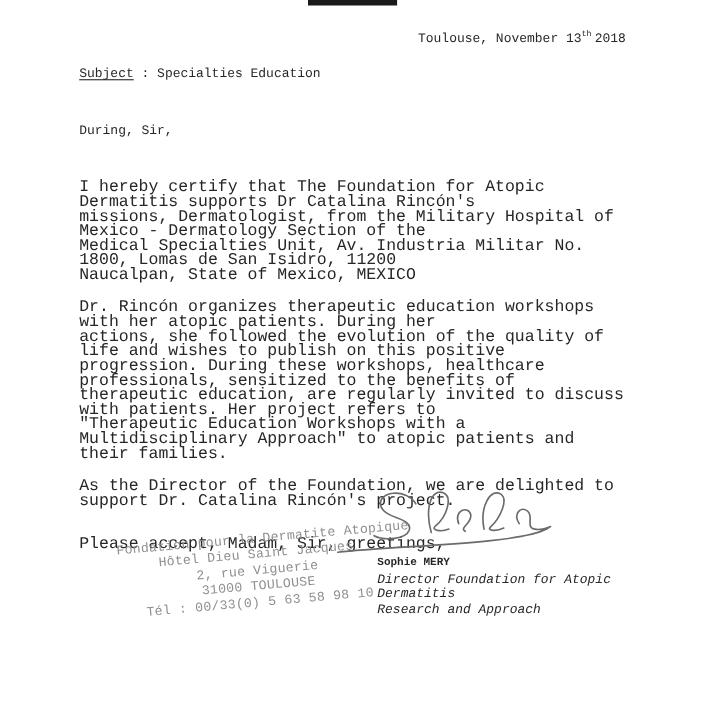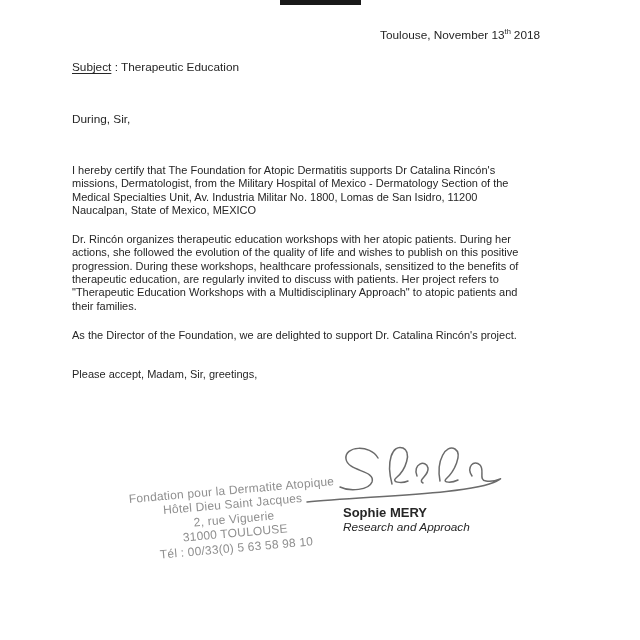--- a/index.html
+++ b/index.html
@@ -5,21 +5,21 @@
   html, body {
     margin: 0;
     padding: 0;
     background: #ffffff;
   }
   .page {
     position: relative;
     width: 580px;
     height: 640px;
     background: #ffffff;
-    font-family: Liberation Sans, sans-serif;
+    font-family: Liberation Mono, monospace;
     color: #262626;
     overflow: hidden;
   }
   .letterhead-bar {
     position: absolute;
     left: 280px;
     top: 0;
     width: 81px;
     height: 5px;
     background: #191919;
@@ -56,21 +56,21 @@
     position: absolute;
     top: 112px;
     left: 72px;
     font-size: 11.8px;
   }
   .letter-body {
     position: absolute;
     left: 72px;
     top: 164px;
     width: 512px;
-    font-size: 11px;
+    font-size: 15px;
     line-height: 13.3px;
     color: #262626;
   }
   .letter-body p {
     margin: 0 0 16px 0;
     white-space: pre-line;
   }
   .letter-body p.gap-large {
     margin-bottom: 26px;
     margin-top: 12px;
@@ -106,40 +106,40 @@
   .signatory {
     position: absolute;
     left: 343px;
     top: 506px;
     font-size: 11.8px;
     line-height: 13.5px;
     color: #262626;
   }
   .signer-name {
     font-weight: bold;
-    font-size: 13px;
+    font-size: 10px;
     margin-bottom: 1px;
   }
   .signer-role {
     font-style: italic;
   }
 </style>
 </head>
 <body>
 
 <div class="page">
 
   <div class="letterhead-bar"></div>
 
   <div class="date-line">
     <span>Toulouse, November 13</span><sup>th</sup><span class="date-year">2018</span>
   </div>
 
   <div class="subject-line">
-    <span class="subject-label">Subject</span><span> : </span><span>Therapeutic Education</span>
+    <span class="subject-label">Subject</span><span> : </span><span>Specialties Education</span>
   </div>
 
   <div class="salutation">During, Sir,</div>
 
   <div class="letter-body">
     <p>I hereby certify that The Foundation for Atopic Dermatitis supports Dr Catalina Rincón's
 missions, Dermatologist, from the Military Hospital of Mexico - Dermatology Section of the
 Medical Specialties Unit, Av. Industria Militar No. 1800, Lomas de San Isidro, 11200
 Naucalpan, State of Mexico, MEXICO</p>
     <p>Dr. Rincón organizes therapeutic education workshops with her atopic patients. During her
@@ -163,16 +163,17 @@
   <div class="address-stamp">
     <div>Fondation pour la Dermatite Atopique</div>
     <div>Hôtel Dieu Saint Jacques</div>
     <div>2, rue Viguerie</div>
     <div>31000 TOULOUSE</div>
     <div>Tél : 00/33(0) 5 63 58 98 10</div>
   </div>
 
   <div class="signatory">
     <div class="signer-name">Sophie MERY</div>
+    <div class="signer-role">Director Foundation for Atopic Dermatitis</div>
     <div class="signer-role">Research and Approach</div>
   </div>
 
 </div>
 
 </body></html>

